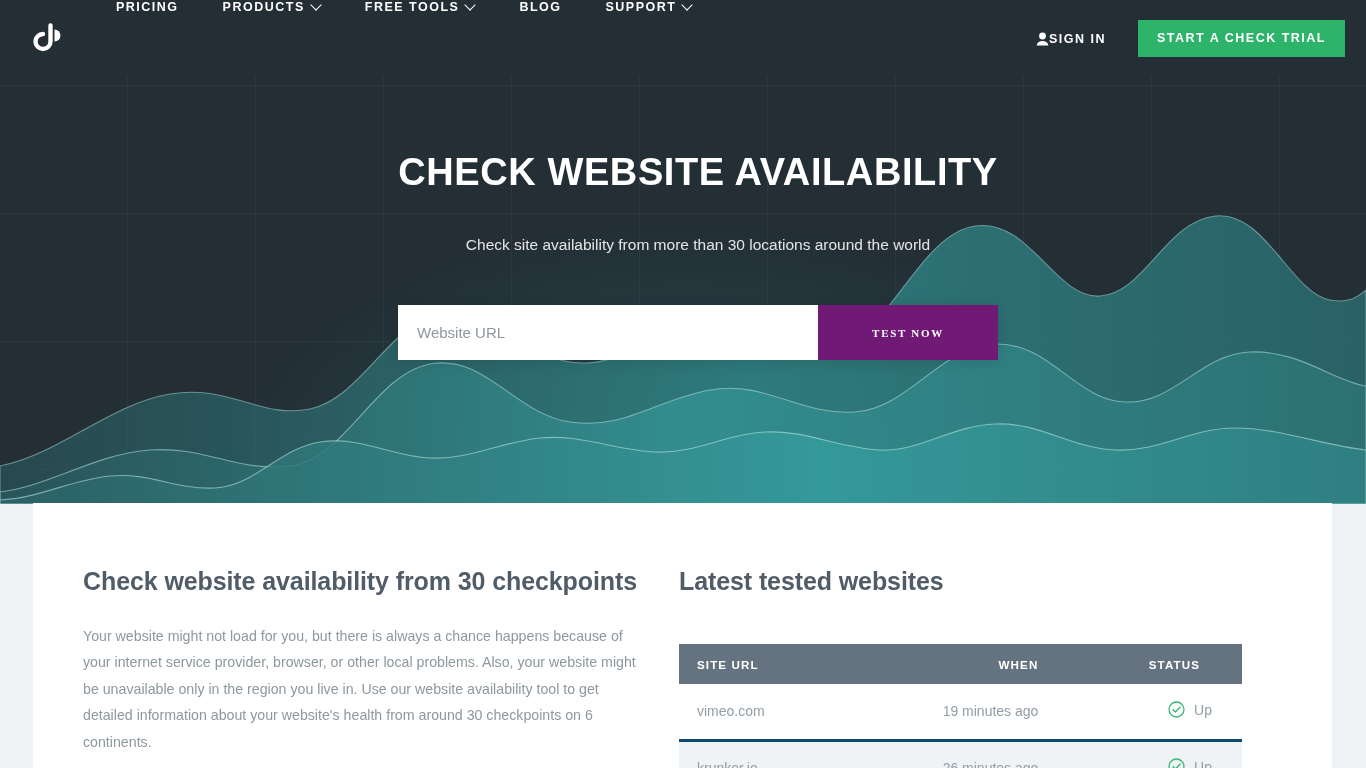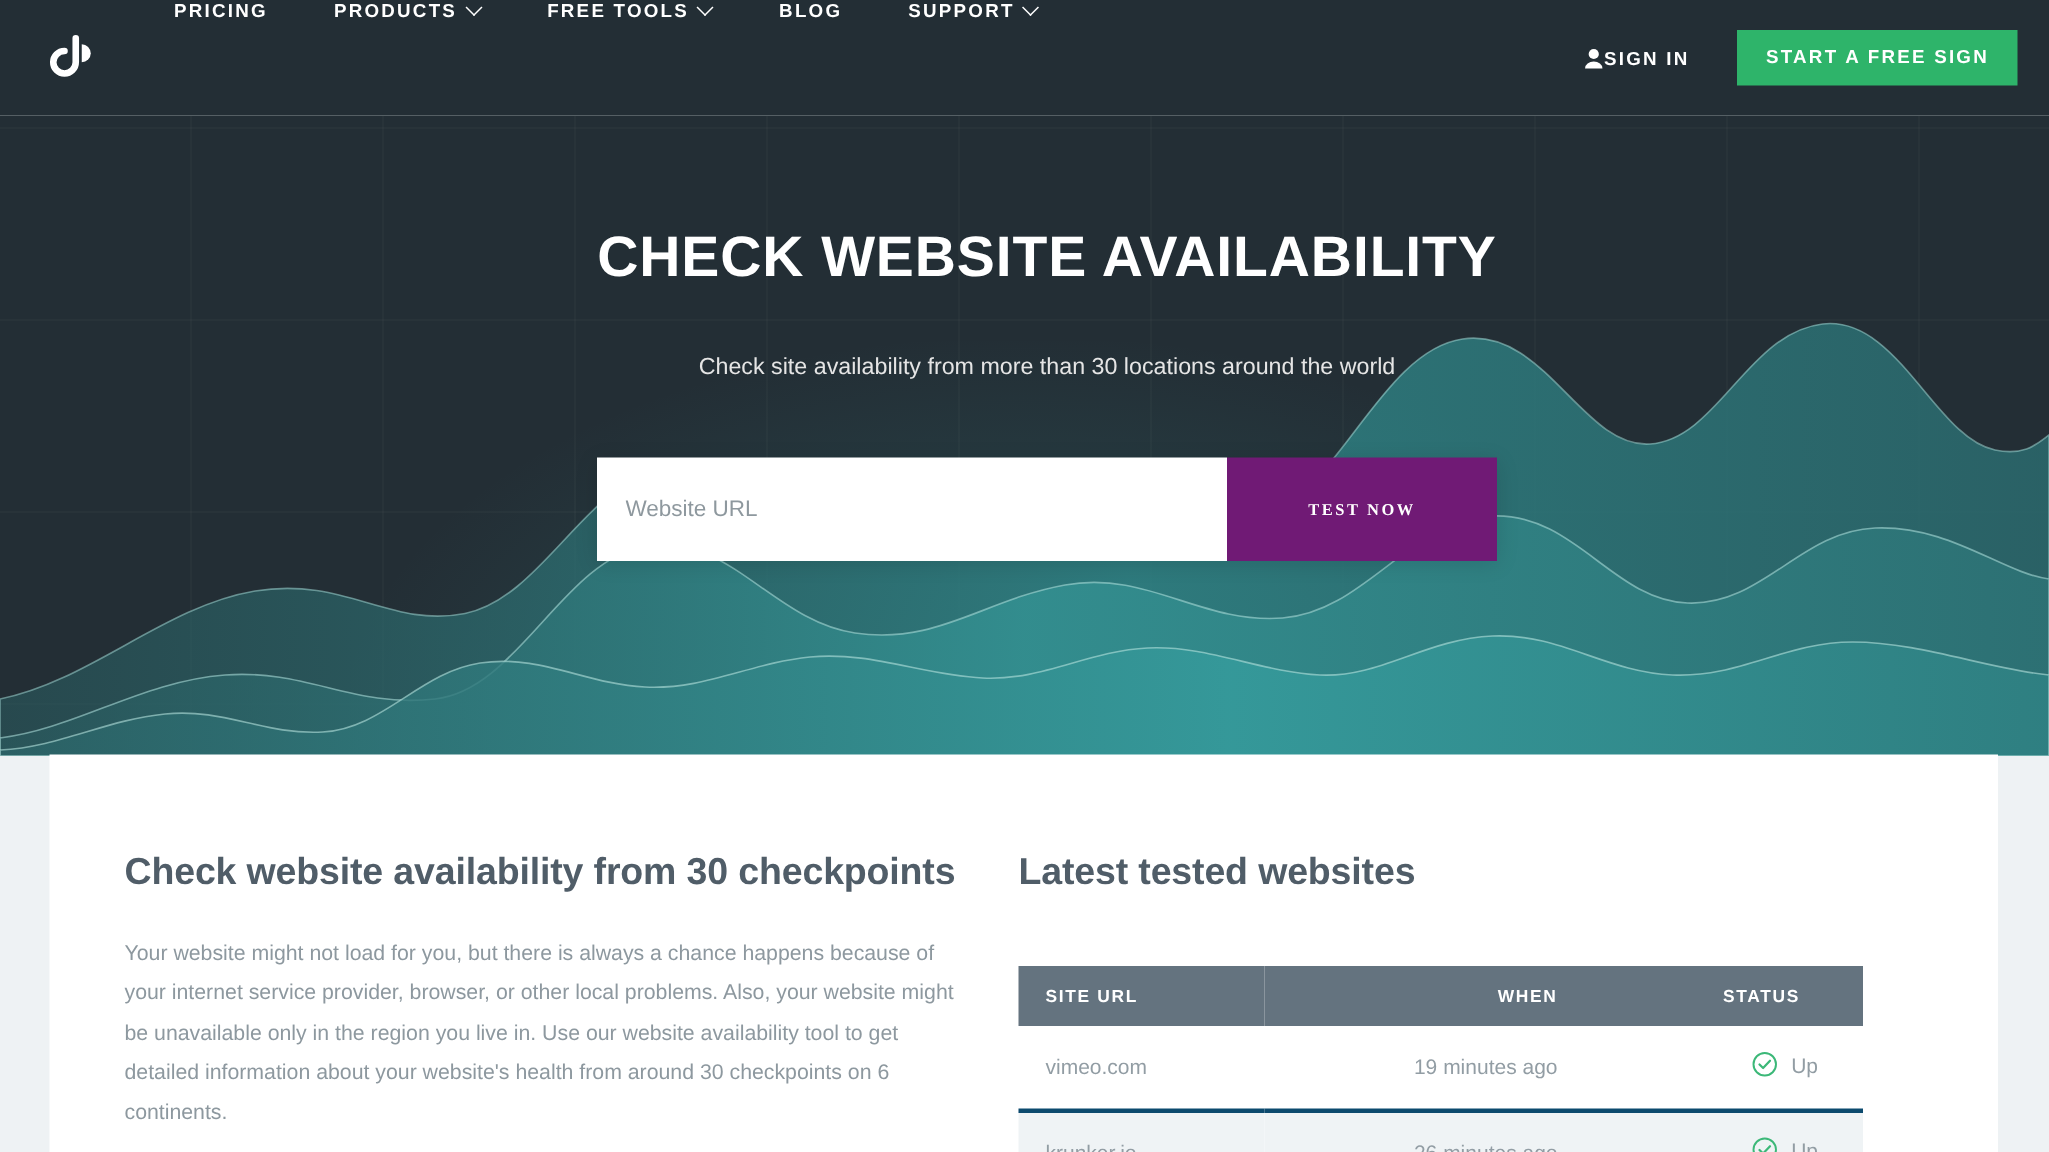--- a/index.html
+++ b/index.html
@@ -149,21 +149,21 @@
   }
   .hero-sub {
     color: #e5e5e5;
     font-size: 15.5px;
     margin-top: 42px;
     font-weight: normal;
   }
   .searchbar {
     margin: 51px auto 0;
     width: 600px;
-    height: 69px;
+    height: 55px;
     display: flex;
     box-shadow: 0 2px 14px rgba(0,0,0,0.13);
   }
   .search-input {
     flex: 1;
     border: none;
     outline: none;
     background: #ffffff;
     padding: 0 19px;
     font-size: 15px;
@@ -289,21 +289,21 @@
   </nav>
 
   <div class="header-right">
     <div class="signin">
       <svg width="13" height="14" viewBox="0 0 13 14">
         <circle cx="6.5" cy="4" r="3.4" fill="#ffffff"></circle>
         <path d="M0.7 13.6 A5.8 4.6 0 0 1 12.3 13.6 Z" fill="#ffffff"></path>
       </svg>
       <span>SIGN IN</span>
     </div>
-    <button class="trial-btn">START A FREE SIGN</button>
+    <button class="trial-btn">START A CHECK TRIAL</button>
   </div>
 </div>
 
 <div class="hero">
   <div class="hero-grid"></div>
   <div class="hero-glow"></div>
 
   <svg class="hero-waves" viewBox="0 0 1366 300" preserveAspectRatio="none">
     <defs>
       <linearGradient id="wv1" x1="0" y1="0" x2="1" y2="0">

